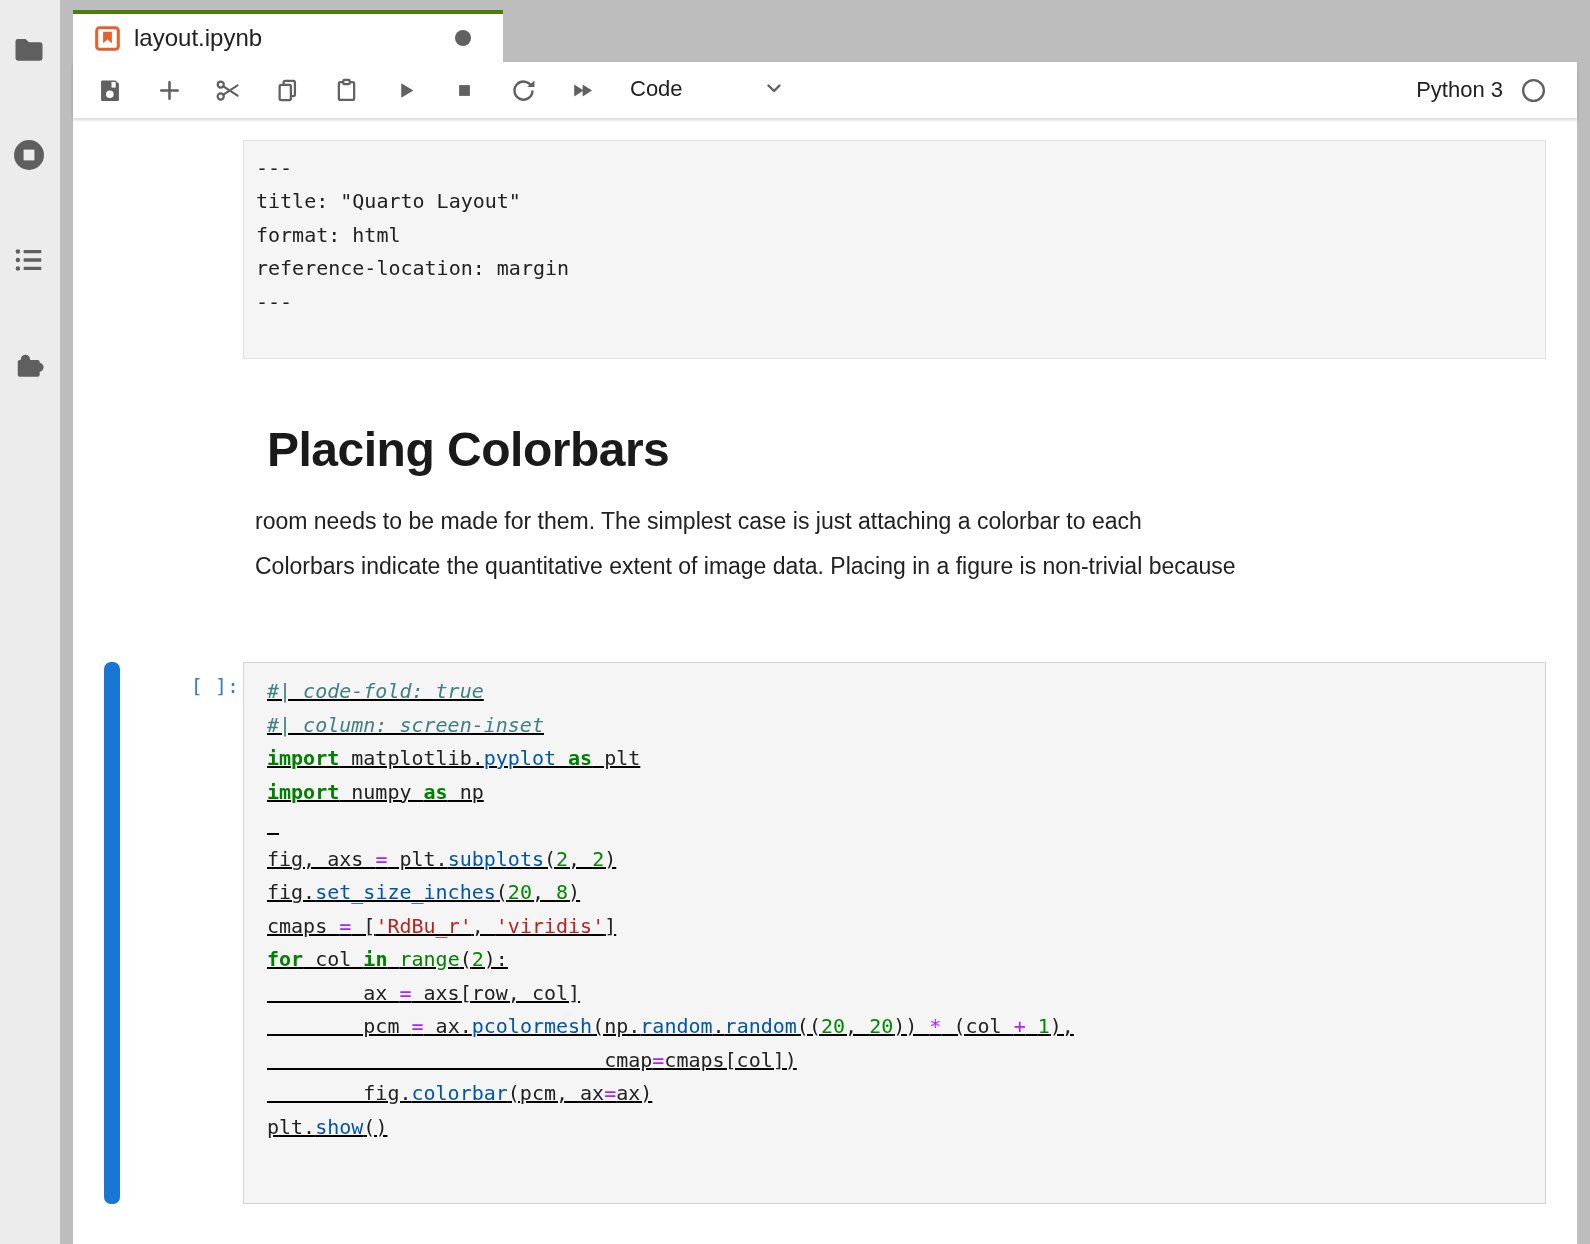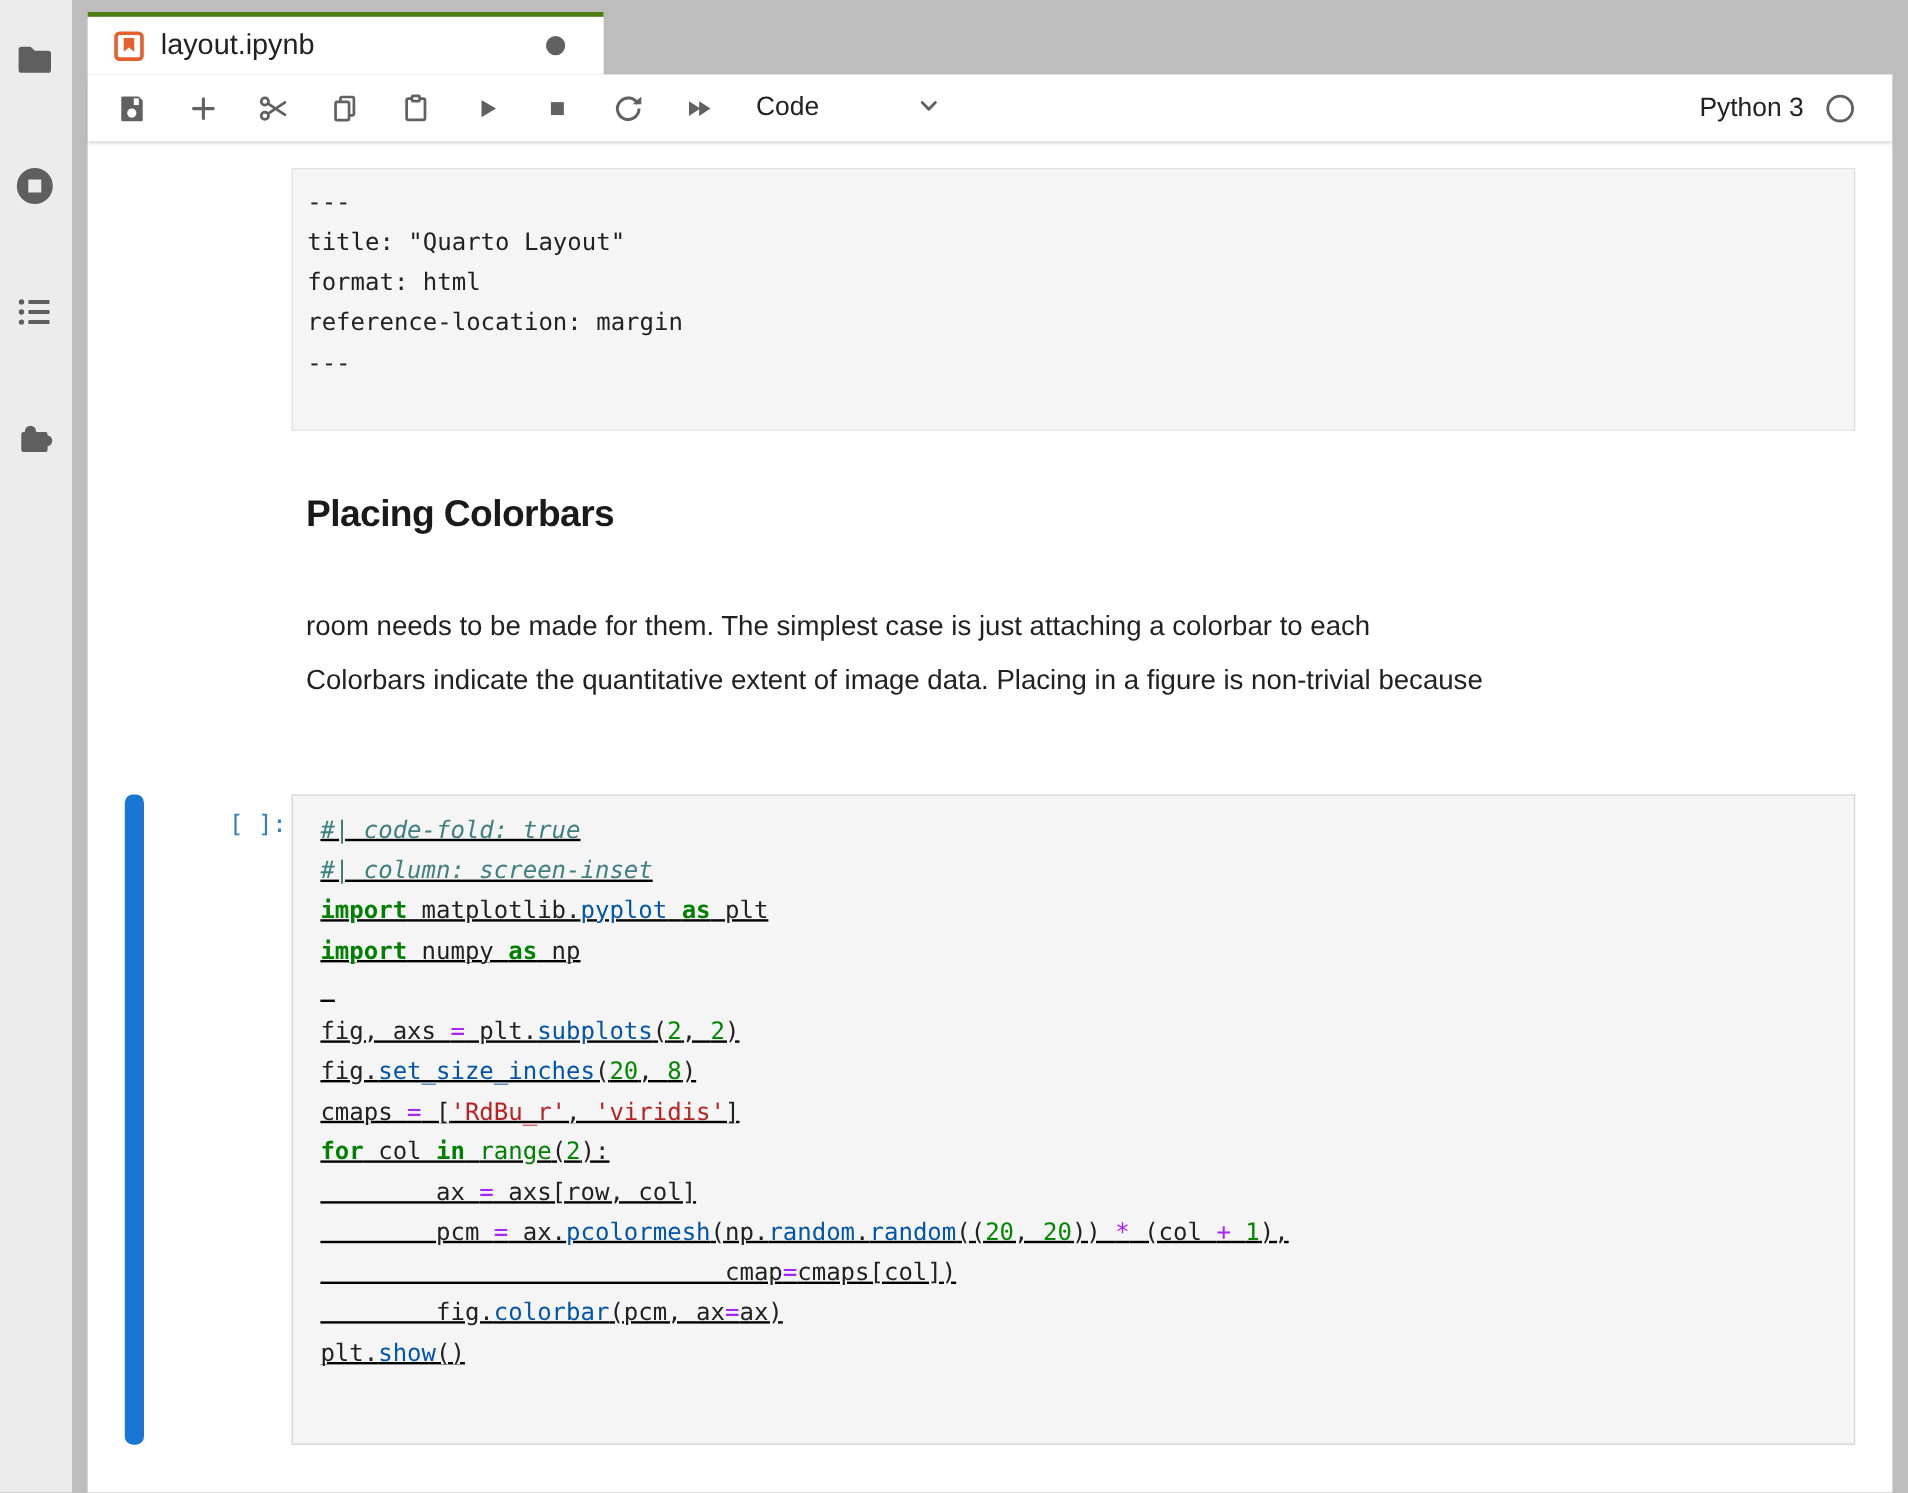--- a/index.html
+++ b/index.html
@@ -40,21 +40,21 @@
   .content{position:absolute;left:0;top:118px;right:0;bottom:0;background:#ffffff;overflow:hidden;}
 
   .mono{font-family:"DejaVu Sans Mono","Liberation Mono",monospace;}
 
   
   .raw-editor{position:absolute;left:170px;top:22px;width:1303px;height:219px;box-sizing:border-box;
               background:#f5f5f5;border:1.5px solid #e0e0e0;padding:11px 12px;cursor:text;}
   .raw-editor .line{font-size:20px;line-height:33.4px;color:#212121;white-space:pre;}
 
   
-  .md-heading{position:absolute;left:182px;top:292px;margin:0;font-size:31px;font-weight:700;color:#1a1a1a;letter-spacing:-0.5px;}
+  .md-heading{position:absolute;left:182px;top:292px;margin:12px;font-size:48px;font-weight:700;color:#1a1a1a;letter-spacing:-0.5px;}
   .md-para{position:absolute;left:182px;top:381px;font-size:23px;color:#212121;}
   .md-para .pline{line-height:44.5px;white-space:pre;}
   .md-link{color:#1976d2;text-decoration:none;cursor:pointer;}
 
   
   .collapser{position:absolute;left:31px;top:544px;width:16px;height:542px;background:#1976d2;border-radius:7px;cursor:pointer;}
   .in-prompt{position:absolute;left:84px;top:556px;width:82px;text-align:right;font-size:20px;color:#307fc1;white-space:pre;}
   .code-editor{position:absolute;left:170px;top:544px;width:1303px;height:542px;box-sizing:border-box;
                background:#f5f5f5;border:1.5px solid #d4d4d4;padding:12px 12px 0 23px;cursor:text;text-decoration:underline;}
   .code-line{font-size:20px;line-height:33.5px;white-space:pre;color:#212121;}

